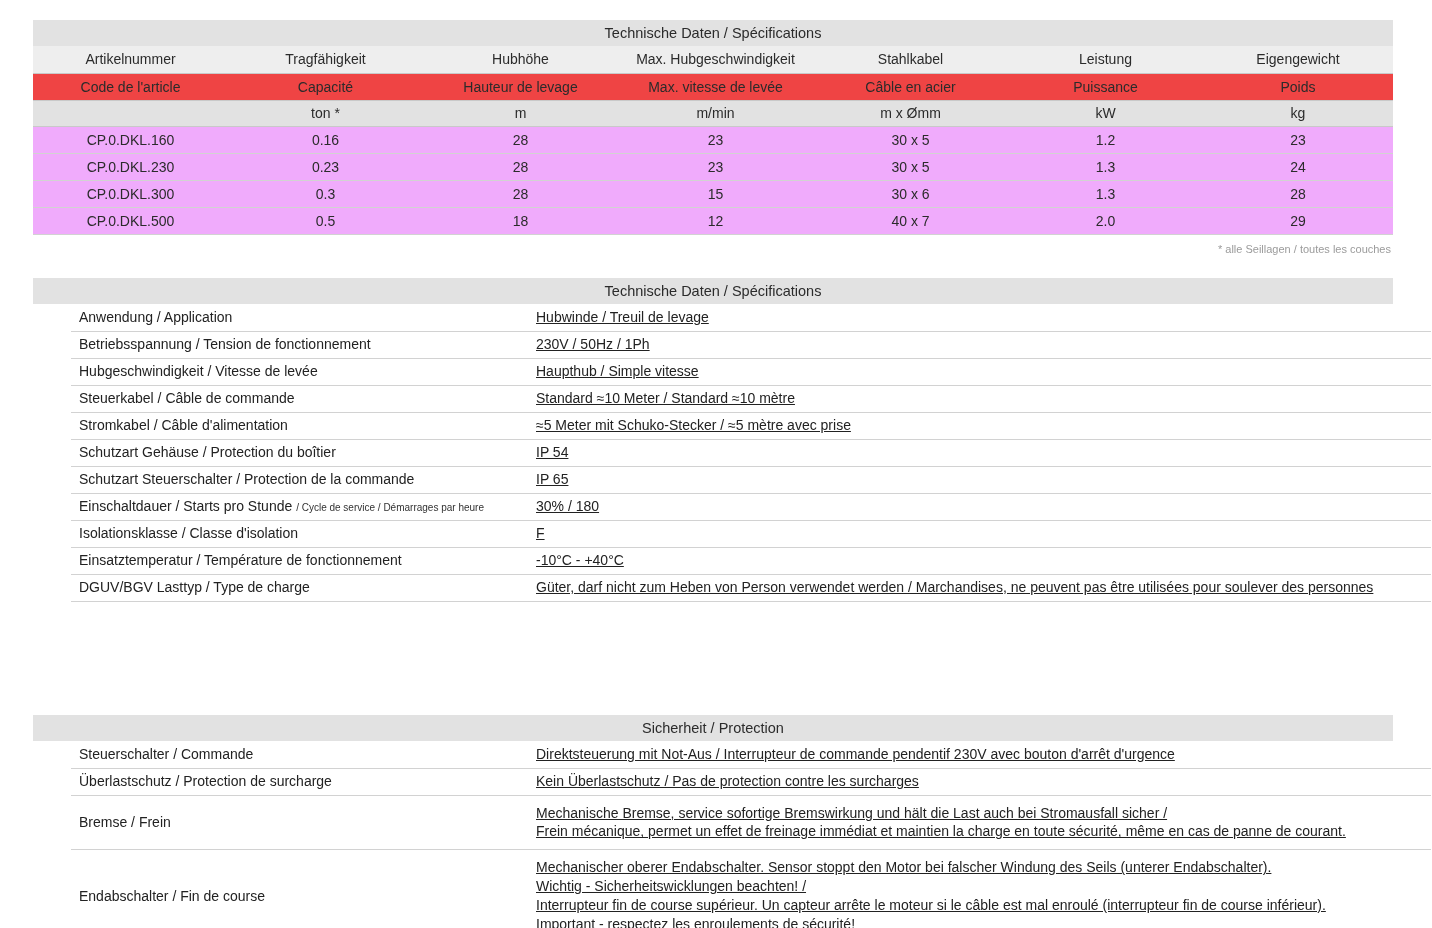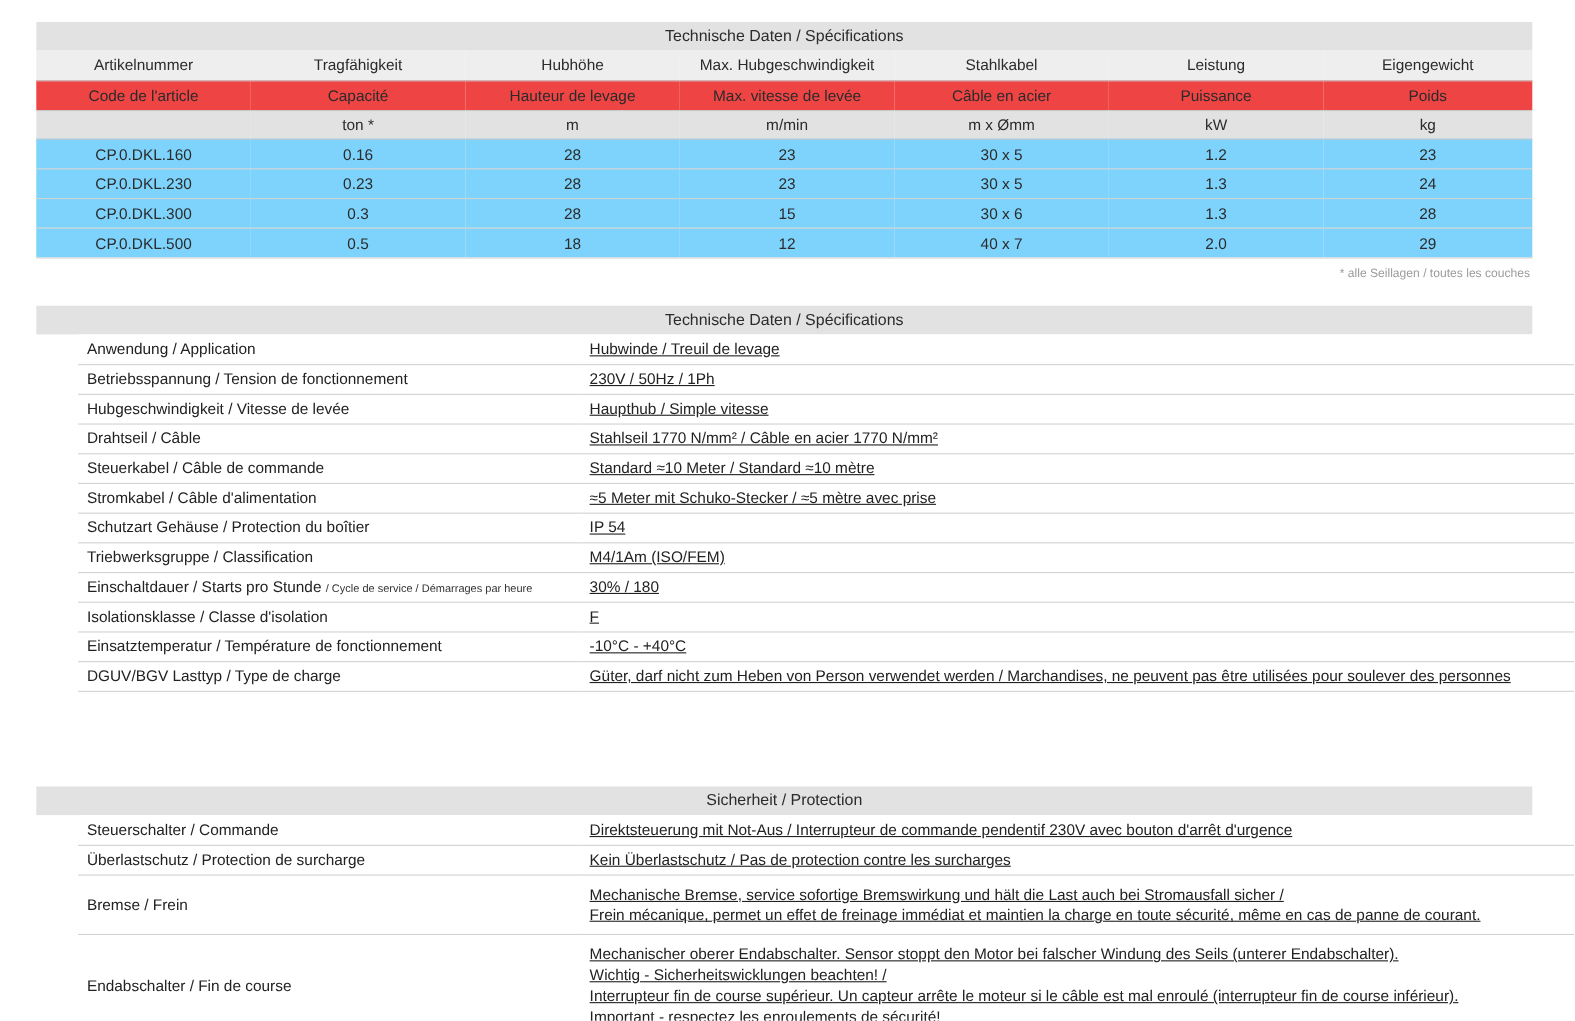--- a/index.html
+++ b/index.html
@@ -63,21 +63,21 @@
   .t1 tr.hrow-b td {
     background: #ef4444;
     border-bottom: 1px solid #c9c9c9;
   }
   .t1 tr.units td {
     background: #e2e2e2;
     border-bottom: 1px solid #c9c9c9;
     height: 26px;
   }
   .t1 tr.drow td {
-    background: #7dd3fc;
+    background: #f0abfc;
     border-bottom: 1px solid #d2d2d2;
     height: 27px;
   }
   .t1 tr.drow:last-child td { border-bottom: 1px solid #d2d2d2; }
 
   .footnote {
     text-align: right;
     font-size: 11px;
     color: #9b9b9b;
     padding-top: 8px;
@@ -211,38 +211,34 @@
         </tr>
         <tr>
           <td class="label">Betriebsspannung / Tension de fonctionnement</td>
           <td class="value">230V / 50Hz / 1Ph</td>
         </tr>
         <tr>
           <td class="label">Hubgeschwindigkeit / Vitesse de levée</td>
           <td class="value">Haupthub / Simple vitesse</td>
         </tr>
         <tr>
-          <td class="label">Drahtseil / Câble</td>
-          <td class="value">Stahlseil 1770 N/mm² / Câble en acier 1770 N/mm²</td>
-        </tr>
-        <tr>
           <td class="label">Steuerkabel / Câble de commande</td>
           <td class="value">Standard ≈10 Meter / Standard ≈10 mètre</td>
         </tr>
         <tr>
           <td class="label">Stromkabel / Câble d'alimentation</td>
           <td class="value">≈5 Meter mit Schuko-Stecker / ≈5 mètre avec prise</td>
         </tr>
         <tr>
           <td class="label">Schutzart Gehäuse / Protection du boîtier</td>
           <td class="value">IP 54</td>
         </tr>
         <tr>
-          <td class="label">Triebwerksgruppe / Classification</td>
-          <td class="value">M4/1Am (ISO/FEM)</td>
+          <td class="label">Schutzart Steuerschalter / Protection de la commande</td>
+          <td class="value">IP 65</td>
         </tr>
         <tr>
           <td class="label"><span>Einschaltdauer / Starts pro Stunde</span> <span class="sub-small">/ Cycle de service / Démarrages par heure</span></td>
           <td class="value">30% / 180</td>
         </tr>
         <tr>
           <td class="label">Isolationsklasse / Classe d'isolation</td>
           <td class="value">F</td>
         </tr>
         <tr>

